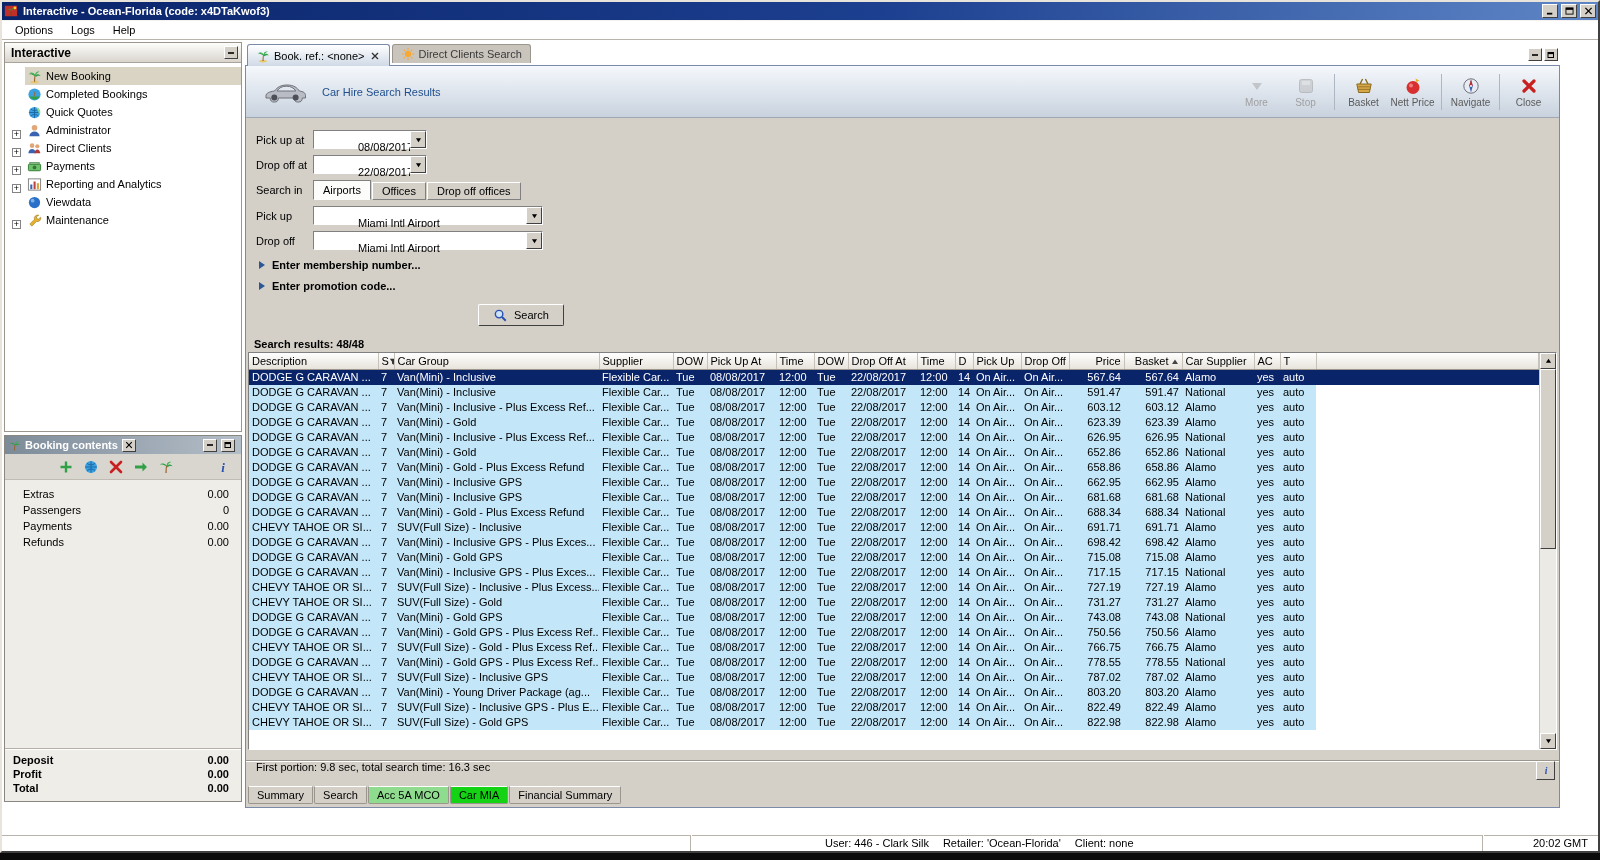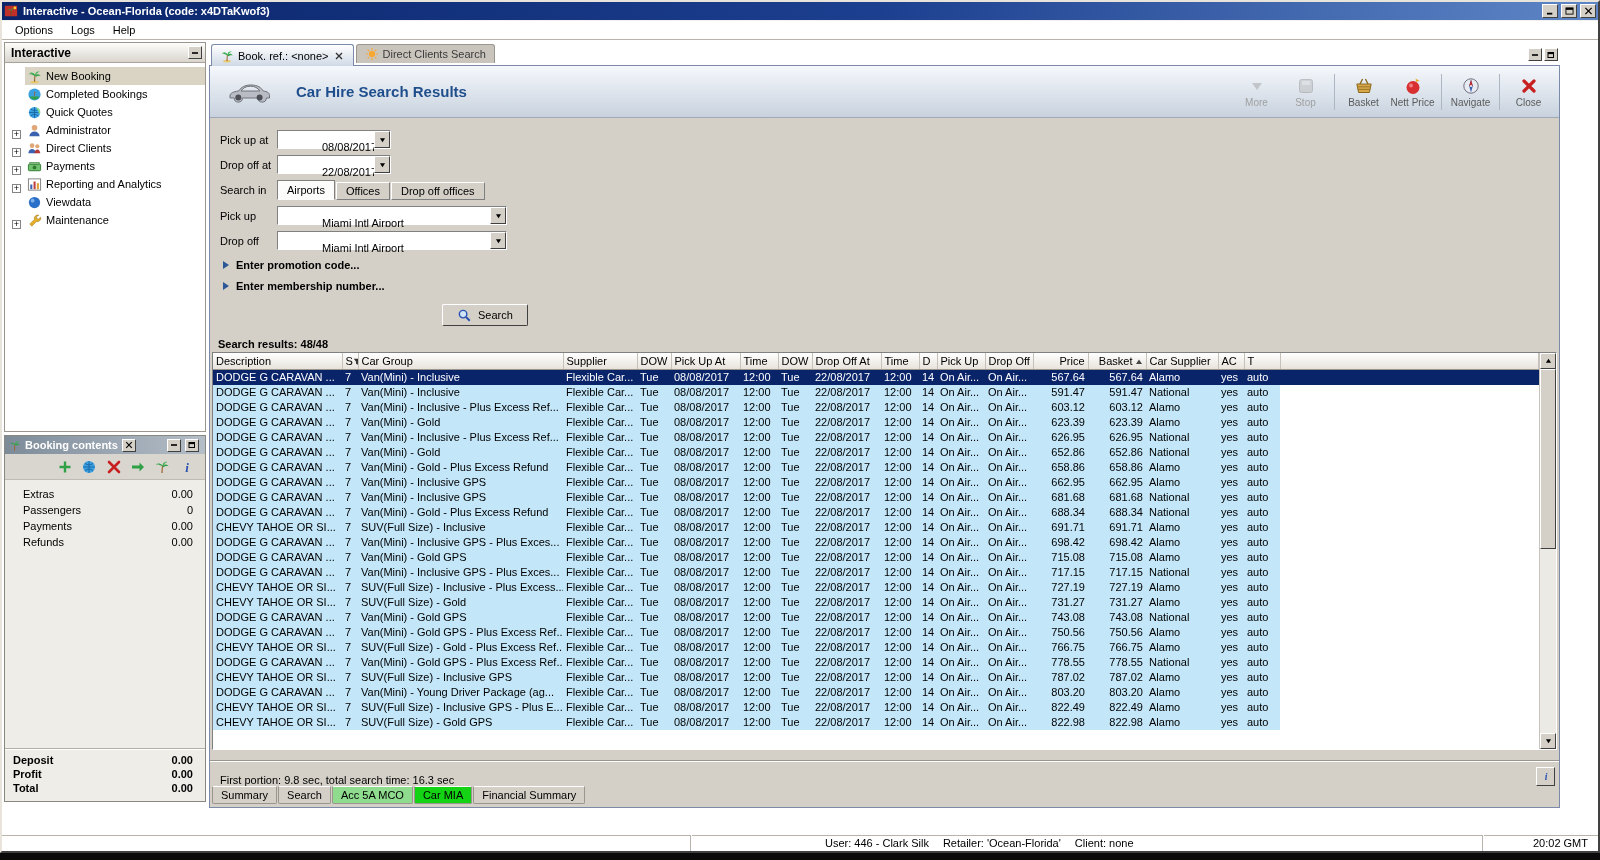--- a/index.html
+++ b/index.html
@@ -20,21 +20,21 @@
 
   
   .menubar { height: 20px; flex: 0 0 auto; display: flex; align-items: center; padding-left: 4px;
              border-bottom: 1px solid #b8b4ac; box-shadow: inset 0 1px 0 #f4f2ee; }
   .menu-item { padding: 2px 9px; cursor: default; }
 
   
   .main-row { flex: 1 1 auto; display: flex; overflow: hidden; }
 
   
-  .left-col { width: 206px; flex: 0 0 auto; display: flex; flex-direction: column; padding: 2px; }
+  .left-col { width: 242px; flex: 0 0 auto; display: flex; flex-direction: column; padding: 2px; }
 
   .interactive-panel { height: 390px; flex: 0 0 auto; display: flex; flex-direction: column;
                        background: #fff; border: 1px solid #9a968e; }
   .ip-header { height: 20px; flex: 0 0 auto; display: flex; align-items: center; padding: 0 3px 0 6px;
                font-weight: bold; font-size: 12px;
                background: linear-gradient(#fdfdfb, #d9d5cd); border-bottom: 1px solid #a8a49c; }
   .ip-header .spacer { flex: 1; }
   .smallbox { width: 14px; height: 13px; background: #d4d0c8; border: 1px solid; border-color: #fff #404040 #404040 #fff;
               display: flex; align-items: center; justify-content: center; }
   .smallbox svg { width: 8px; height: 8px; }
@@ -81,21 +81,21 @@
   .tab-close svg { width: 8px; height: 8px; }
   .mdi-buttons { margin-left: auto; display: flex; gap: 2px; margin-bottom: 4px; margin-right: 2px; }
 
   .doc-panel { flex: 1 1 auto; display: flex; flex-direction: column; margin-bottom: 26px;
                border: 1px solid #7a8aa8; background: #d4d0c8; overflow: hidden; }
 
   
   .doc-header { height: 52px; flex: 0 0 auto; display: flex; align-items: center; padding: 0 6px 0 16px;
                 background: linear-gradient(#f5f8fc, #c8d2de); border-bottom: 1px solid #a0a8b4; }
   .car-badge { width: 46px; height: 26px; }
-  .page-title { margin-left: 24px; font-size: 15px; font-weight: bold; color: #1f4e8c; }
+  .page-title { margin-left: 14px; font-size: 11px; font-weight: normal; color: #1f4e8c; }
   .action-toolbar { margin-left: auto; display: flex; align-items: center; }
   .tool-btn { width: 49px; display: flex; flex-direction: column; align-items: center; gap: 1px; cursor: default; }
   .tool-btn .icon { width: 20px; height: 20px; }
   .tool-label { font-size: 10px; color: #5a5a5a; white-space: nowrap; }
   .tool-btn.disabled .tool-label { color: #a0a0a0; }
   .tool-btn.disabled .icon { opacity: .45; filter: grayscale(1); }
   .tool-sep { width: 1px; height: 36px; background: #aeb6c2; margin: 0 4px; }
 
   
   .form-area { flex: 0 0 auto; padding: 12px 0 0 10px; }
@@ -143,21 +143,21 @@
              background: #eceae4; border-left: 1px solid #c8c4bc; }
   .vs-btn { position: absolute; left: 0; right: 0; height: 16px; background: #d4d0c8;
             border: 1px solid; border-color: #fff #404040 #404040 #fff;
             display: flex; align-items: center; justify-content: center; }
   .vs-btn.up { top: 0; } .vs-btn.down { bottom: 0; }
   .vs-btn svg { width: 7px; height: 6px; }
   .vs-thumb { position: absolute; left: 0; right: 0; top: 16px; height: 180px; background: #d4d0c8;
               border: 1px solid; border-color: #fff #404040 #404040 #fff; }
 
   
-  .status-strip { flex: 0 0 auto; height: 26px; display: flex; align-items: flex-end; padding: 0 4px 0 10px;
+  .status-strip { flex: 0 0 auto; height: 26px; display: flex; align-items: flex-start; padding: 0 4px 0 10px;
                   margin-top: 10px; border-top: 1px solid #9a968e; box-shadow: inset 0 1px 0 #fff; }
   .info-btn { margin-left: auto; width: 19px; height: 19px; background: #d4d0c8;
               border: 1px solid; border-color: #fff #404040 #404040 #fff;
               display: flex; align-items: center; justify-content: center; }
   .info-btn svg { width: 12px; height: 12px; }
   .bottom-tabs { flex: 0 0 auto; height: 21px; display: flex; align-items: flex-start; padding-left: 2px; }
   .b-tab { height: 18px; display: flex; align-items: center; padding: 0 8px; margin-right: 1px;
            background: #d4d0c8; border: 1px solid #9a968e; border-top: 1px solid #fff;
            border-radius: 0 0 2px 2px; cursor: default; }
 
@@ -632,34 +632,34 @@
             <div class="combo airport">
               <span class="combo-text">Miami Intl Airport</span>
               <span class="combo-btn" id="cb4">
                   <svg viewBox="0 0 8 7">
                     <path d="M1 1.5h6L4 6z" fill="#000"></path>
                   </svg>
                 </span>
             </div>
           </div>
           <div class="expander">
+            <span class="icon" style="width:8px;height:10px" id="exp2">
+                <svg viewBox="0 0 8 10">
+                  <path d="M1 1l6 4-6 4z" fill="#2b5797"></path>
+                </svg>
+              </span>
+            <span>Enter membership number...</span>
+          </div>
+          <div class="expander">
             <span class="icon" style="width:8px;height:10px" id="exp1">
                 <svg viewBox="0 0 8 10">
                   <path d="M1 1l6 4-6 4z" fill="#2b5797"></path>
                 </svg>
               </span>
             <span>Enter promotion code...</span>
-          </div>
-          <div class="expander">
-            <span class="icon" style="width:8px;height:10px" id="exp2">
-                <svg viewBox="0 0 8 10">
-                  <path d="M1 1l6 4-6 4z" fill="#2b5797"></path>
-                </svg>
-              </span>
-            <span>Enter membership number...</span>
           </div>
           <div class="search-btn-row">
             <span class="btn3d">
               <span class="icon" id="mag-icon" style="width:15px;height:15px">
                   <svg viewBox="0 0 16 16">
                     <circle cx="6.5" cy="6.5" r="4" fill="#cfe4f7" stroke="#2a50b0" stroke-width="1.5"></circle>
                     <path d="M9.6 9.6l4 4" stroke="#2a50b0" stroke-width="2"></path>
                   </svg>
                 </span>
               <span>Search</span>

